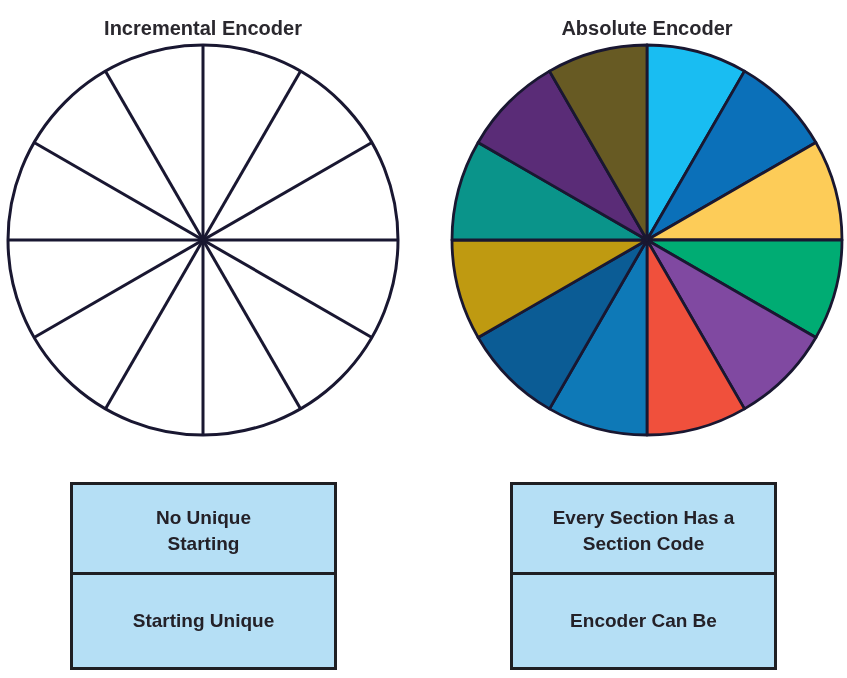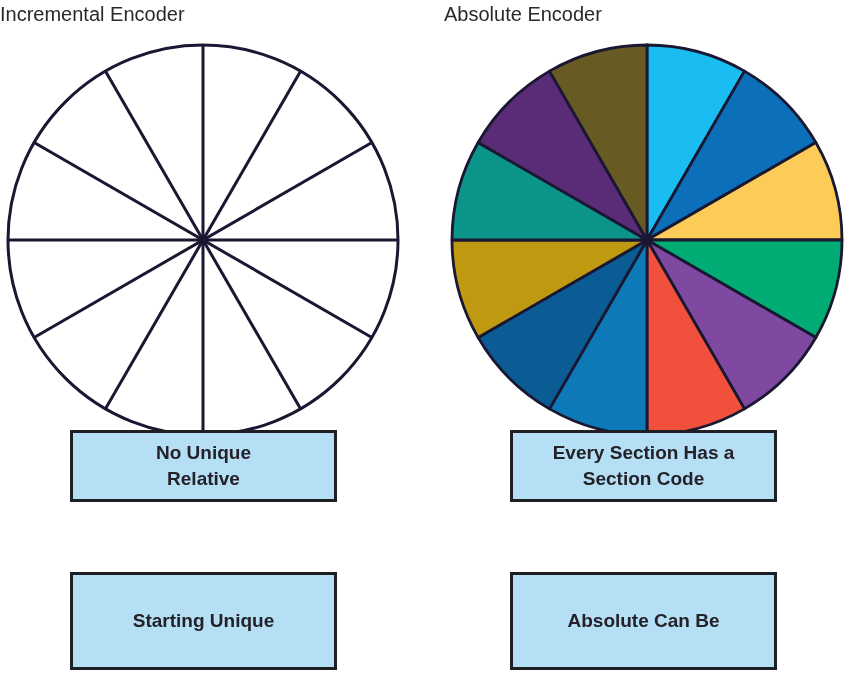--- a/index.html
+++ b/index.html
@@ -6,25 +6,26 @@
   .canvas {
     position: relative;
     width: 847px;
     height: 678px;
     background: #ffffff;
     font-family: "Liberation Sans", sans-serif;
     overflow: hidden;
   }
   .wheel-title {
     position: absolute;
-    top: 3px;
+    top: 17px;
     height: 26px;
     font-size: 20px;
-    font-weight: normal;
+    font-weight: bold;
     color: #2A282E;
+    text-align: center;
   }
   #title-left  { left: 0px;   width: 406px; }
   #title-right { left: 444px; width: 406px; }
   .wheel-svg {
     position: absolute;
     top: 40px;
     width: 400px;
     height: 400px;
   }
   #wheel-incremental { left: 3px; }
@@ -38,21 +39,21 @@
     display: flex;
     flex-direction: column;
     align-items: center;
     justify-content: center;
     text-align: center;
     font-weight: bold;
     font-size: 19px;
     line-height: 1.35;
     color: #242128;
   }
-  .row1 { top: 430px; height: 72px; }
+  .row1 { top: 482px; height: 97px; }
   .row2 { top: 572px; height: 98px; }
   .col-left  { left: 70px; }
   .col-right { left: 510px; }
 </style>
 </head>
 <body>
 
 <div class="canvas">
 
   <div id="title-left" class="wheel-title">Incremental Encoder</div>
@@ -79,29 +80,29 @@
       <path d="M 200 200 L 200.00 395.00 A 195 195 0 0 1 102.50 368.87 Z" fill="#0E79B7" stroke="#191731" stroke-width="2.8" stroke-linejoin="round"></path>
       <path d="M 200 200 L 102.50 368.87 A 195 195 0 0 1 31.13 297.50 Z" fill="#0B5C95" stroke="#191731" stroke-width="2.8" stroke-linejoin="round"></path>
       <path d="M 200 200 L 31.13 297.50 A 195 195 0 0 1 5.00 200.00 Z" fill="#BF9A11" stroke="#191731" stroke-width="2.8" stroke-linejoin="round"></path>
       <path d="M 200 200 L 5.00 200.00 A 195 195 0 0 1 31.13 102.50 Z" fill="#0A948A" stroke="#191731" stroke-width="2.8" stroke-linejoin="round"></path>
       <path d="M 200 200 L 31.13 102.50 A 195 195 0 0 1 102.50 31.13 Z" fill="#5A2C77" stroke="#191731" stroke-width="2.8" stroke-linejoin="round"></path>
       <path d="M 200 200 L 102.50 31.13 A 195 195 0 0 1 200.00 5.00 Z" fill="#675A23" stroke="#191731" stroke-width="2.8" stroke-linejoin="round"></path>
     </svg>
 
   <div class="callout col-left row1">
     <div>No Unique</div>
-    <div>Relative</div>
+    <div>Starting</div>
   </div>
 
   <div class="callout col-left row2">
     <div>Starting Unique</div>
   </div>
 
   <div class="callout col-right row1">
     <div>Every Section Has a</div>
     <div>Section Code</div>
   </div>
 
   <div class="callout col-right row2">
-    <div>Absolute Can Be</div>
+    <div>Encoder Can Be</div>
   </div>
 
 </div>
 
 </body></html>

